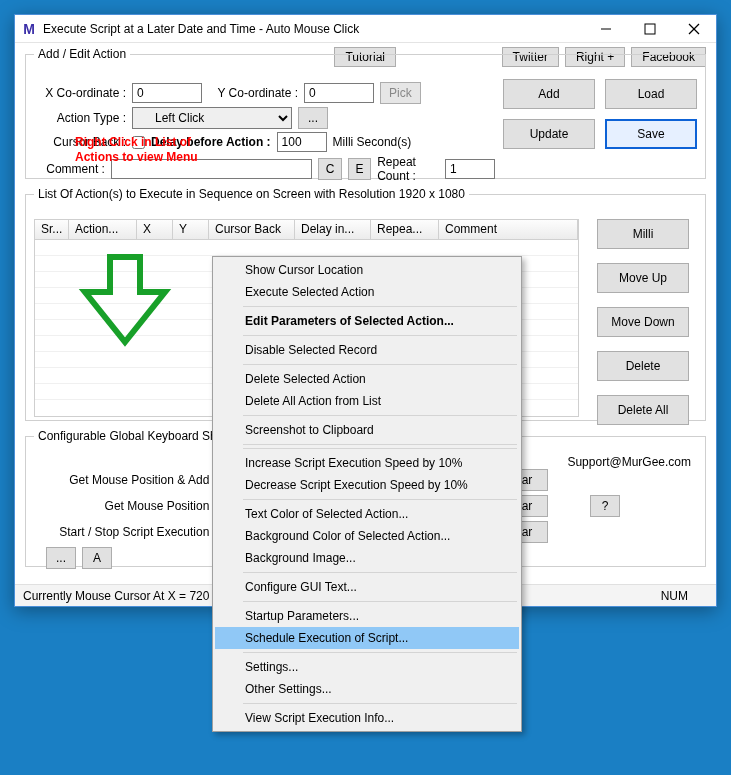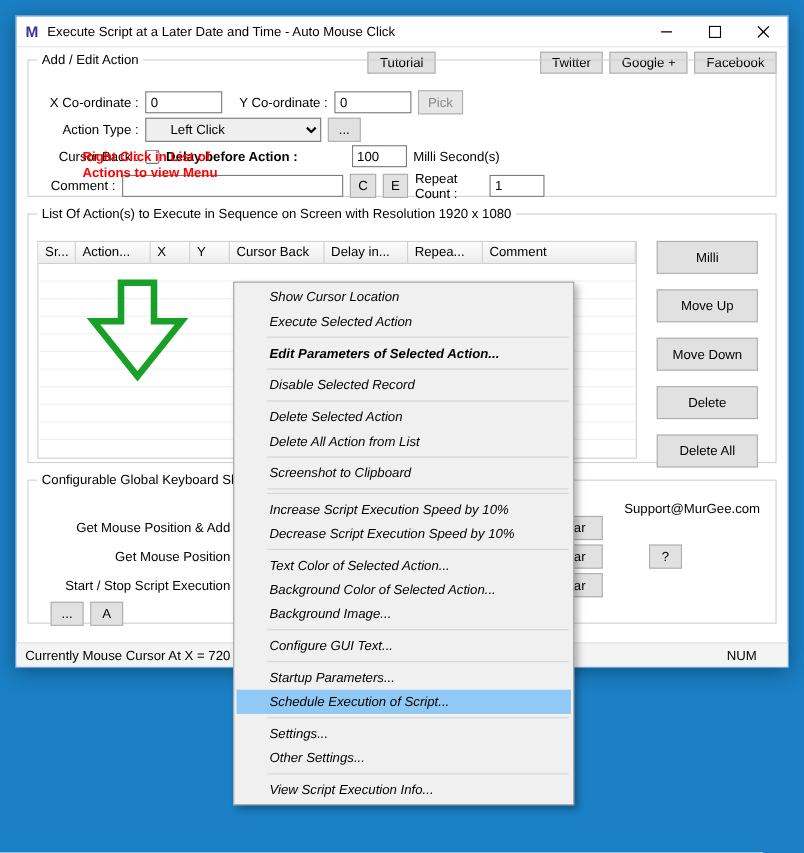--- a/index.html
+++ b/index.html
@@ -46,21 +46,20 @@
 .statusbar { position:absolute; left:0; right:0; bottom:0; height:22px; border-top:1px solid #e0e0e0; background:#f4f4f4; display:flex; align-items:center; padding:0 8px; font-size:12px;margin-top:48px;}
 .status-right { margin-left:auto; padding-right:20px; }
 
 select.actiontype { height:22px; border:1px solid #7a7a7a; width:160px; padding:0 18px;}
 
 
 .context {
   position:absolute; left:212px; top:256px; width:310px; background:#f0f0f0;
   border:1px solid #a0a0a0; box-shadow: 3px 3px 6px rgba(0,0,0,0.3); z-index:50;
   padding:2px;
-  font-style:italic;
 }
 .ci { padding: 4px 18px 4px 30px; font-size:12px; color:#000; white-space:nowrap; }
 .ci.bold { font-weight:bold; }
 .ci.sel { background:#90c8f6; }
 .sep { height:1px; background:#d4d4d4; margin:3px 2px 3px 28px; }
 
 
 .anno-text { position:absolute; left:75px; top:135px; color:#ff0000; font-weight:bold; font-size:34px; line-height:1.25; z-index:60; font-family: Calibri, Arial, sans-serif; pointer-events:none;}
 .anno-arrow { position:absolute; left:75px; top:252px; z-index:40; pointer-events:none;}
 </style>
@@ -87,21 +86,21 @@
             <line x1="1" y1="1" x2="11" y2="11" stroke="#000" stroke-width="1.2"></line>
             <line x1="11" y1="1" x2="1" y2="11" stroke="#000" stroke-width="1.2"></line>
           </svg>
         </div>
     </div>
   </div>
 
   <div class="links" style="top:32px; right:10px;">
     <div class="linkbtn" style="position:absolute; right:310px; top:0;">Tutorial</div>
     <div class="linkbtn">Twitter</div>
-    <div class="linkbtn" style="margin-left:6px;">Google +</div>
+    <div class="linkbtn" style="margin-left:6px;">Right +</div>
     <div class="linkbtn" style="margin-left:6px;">Facebook</div>
   </div>
 
   <div class="client">
 
     <fieldset class="groupbox" style="height:132px;">
       <legend>Add / Edit Action</legend>
 
       <div style="position:absolute; left:10px; top:18px; right:210px;">
         <div class="row">
@@ -113,33 +112,43 @@
         </div>
         <div class="row">
           <span class="lbl" style="width:90px;">Action Type :</span>
           <select class="actiontype"><option>Left Click</option></select>
           <button class="btn square">...</button>
         </div>
         <div class="row">
           <span class="lbl" style="width:90px;">Cursor Back :</span>
           <input type="checkbox" style="">
           <span class="lbl" style="width:auto;font-weight:bold;">Delay before Action :</span>
-          <input class="tbx" style="width: 50px; margin-left: 43px;" value="100">
+          <input class="tbx" style="width: 50px;" value="100">
           <span>Milli Second(s)</span>
         </div>
         <div class="row">
           <span class="lbl" style="width:90px;">Comment :</span>
           <input class="tbx" style="width: 260px;">
           <button class="btn square">C</button>
           <button class="btn square">E</button>
           <span>Repeat Count :</span>
           <input class="tbx" style="width: 50px;" value="1">
         </div>
       </div>
 
+      <div style="position:absolute; right:8px; top:18px; display:flex; flex-direction:column; gap:10px;">
+        <div style="display:flex; gap:10px;">
+          <button class="btn big">Add</button>
+          <button class="btn big">Load</button>
+        </div>
+        <div style="display:flex; gap:10px;">
+          <button class="btn big">Update</button>
+          <button class="btn big save">Save</button>
+        </div>
+      </div>
     </fieldset>
 
     <fieldset class="groupbox" style="height:234px;">
       <legend>List Of Action(s) to Execute in Sequence on Screen with Resolution 1920 x 1080</legend>
 
       <div class="table" style="position:absolute; left:8px; top:18px; width:545px; height:198px;">
         <div class="thead">
           <div class="th" style="width:34px;">Sr...</div>
           <div class="th" style="width:68px;">Action...</div>
           <div class="th" style="width:36px;">X</div>

